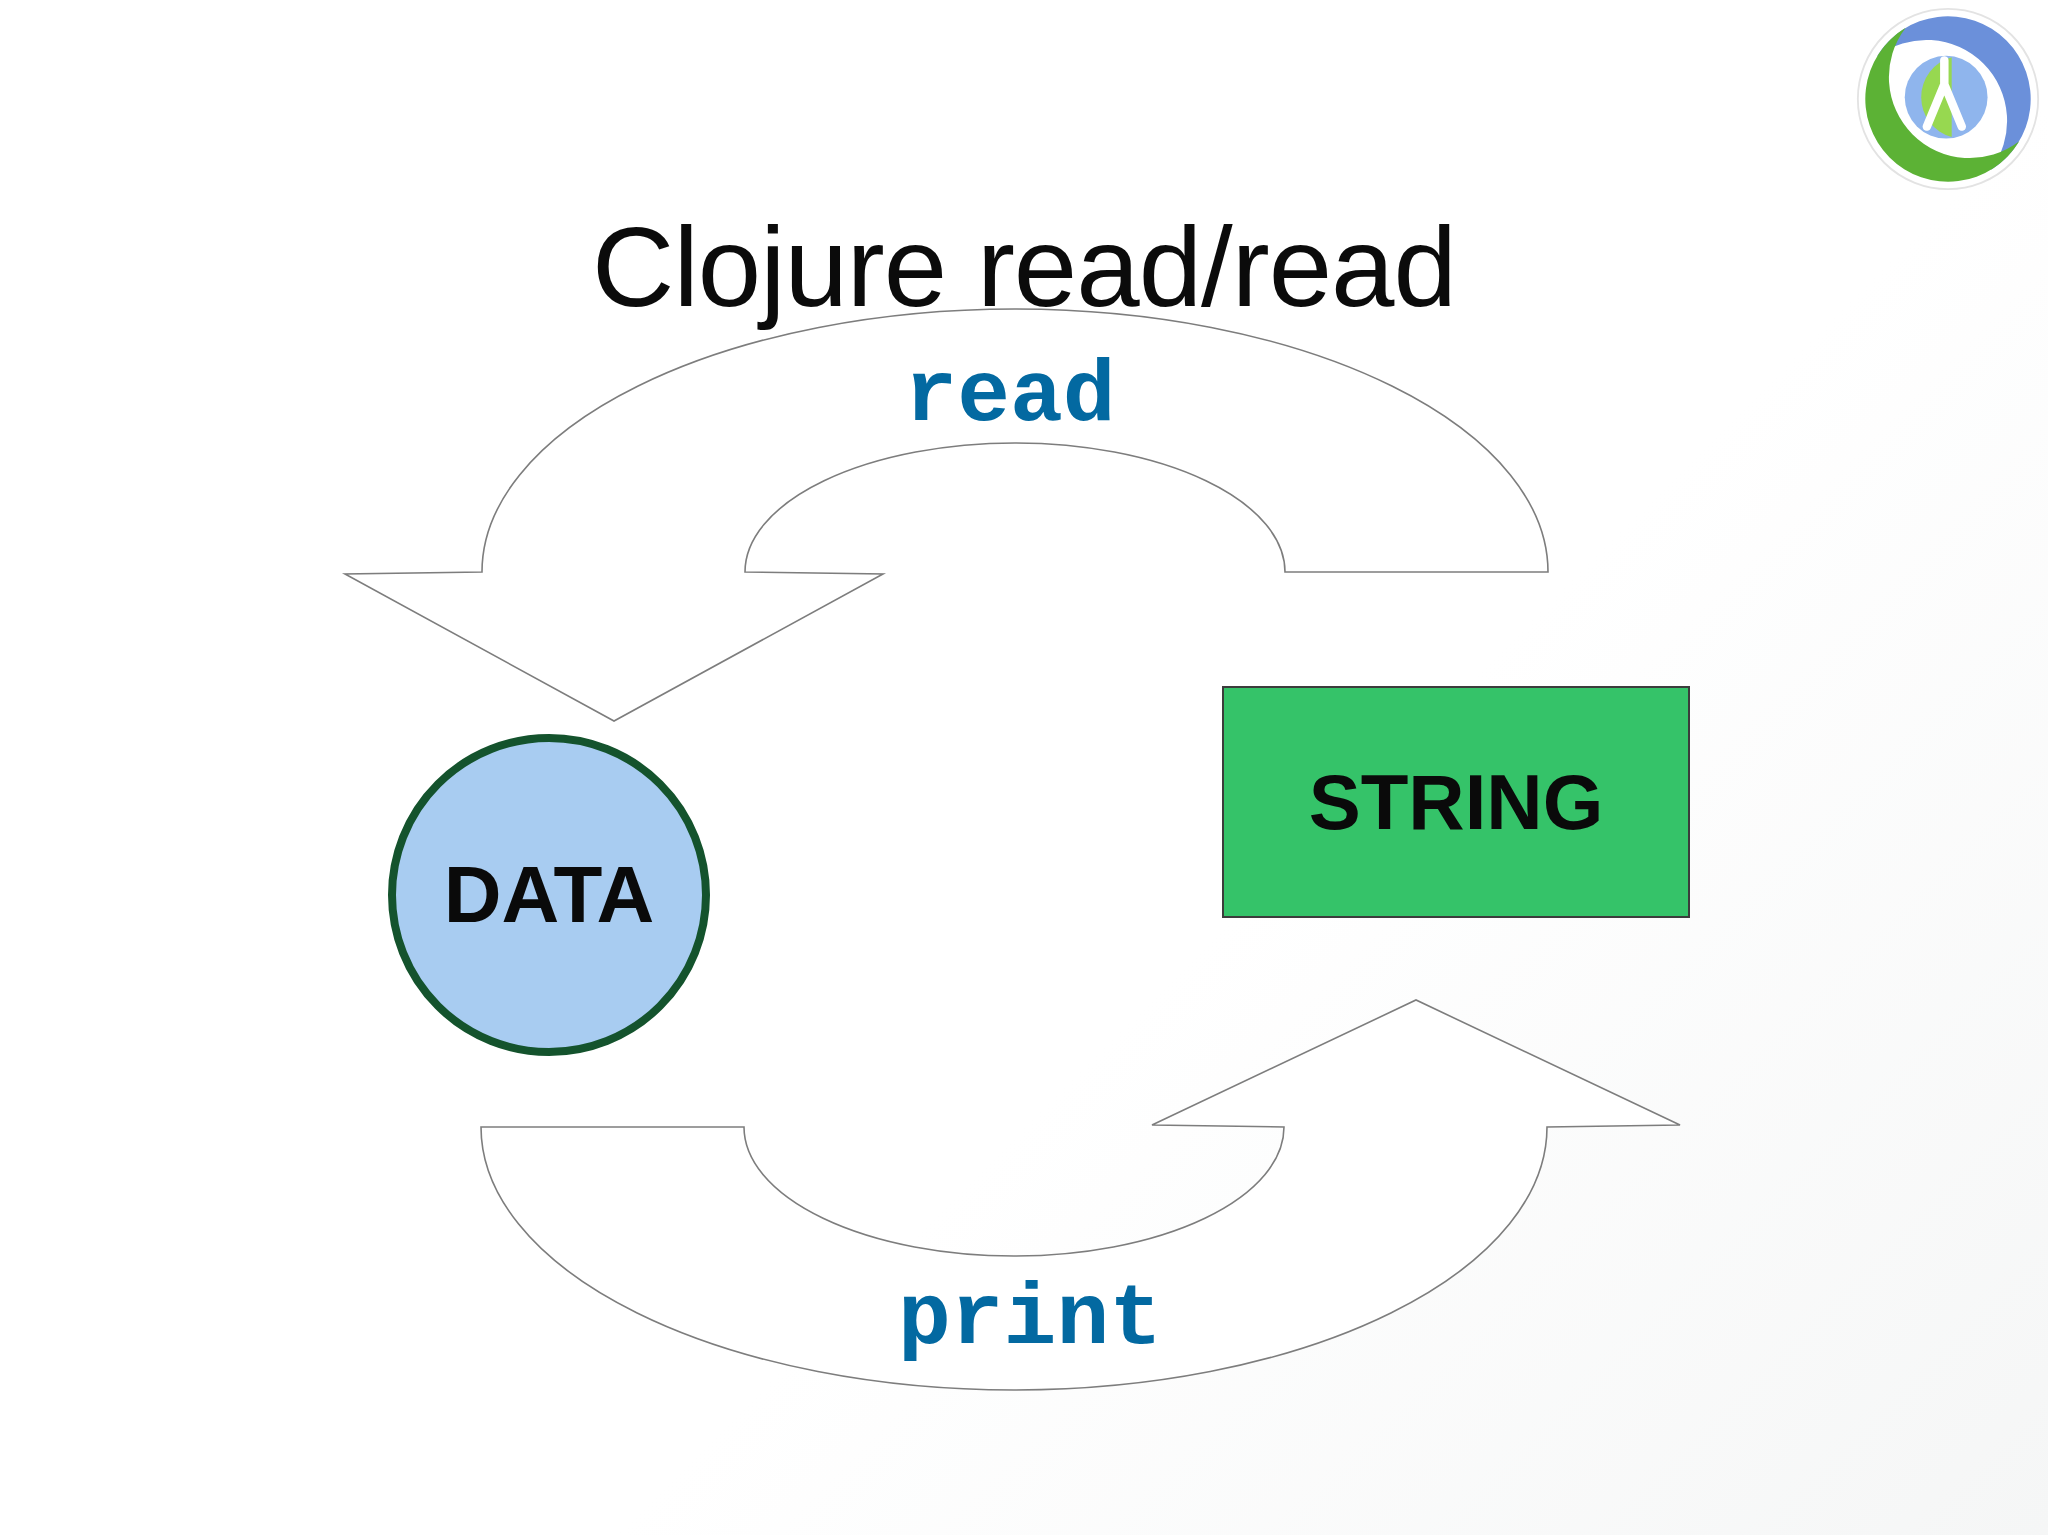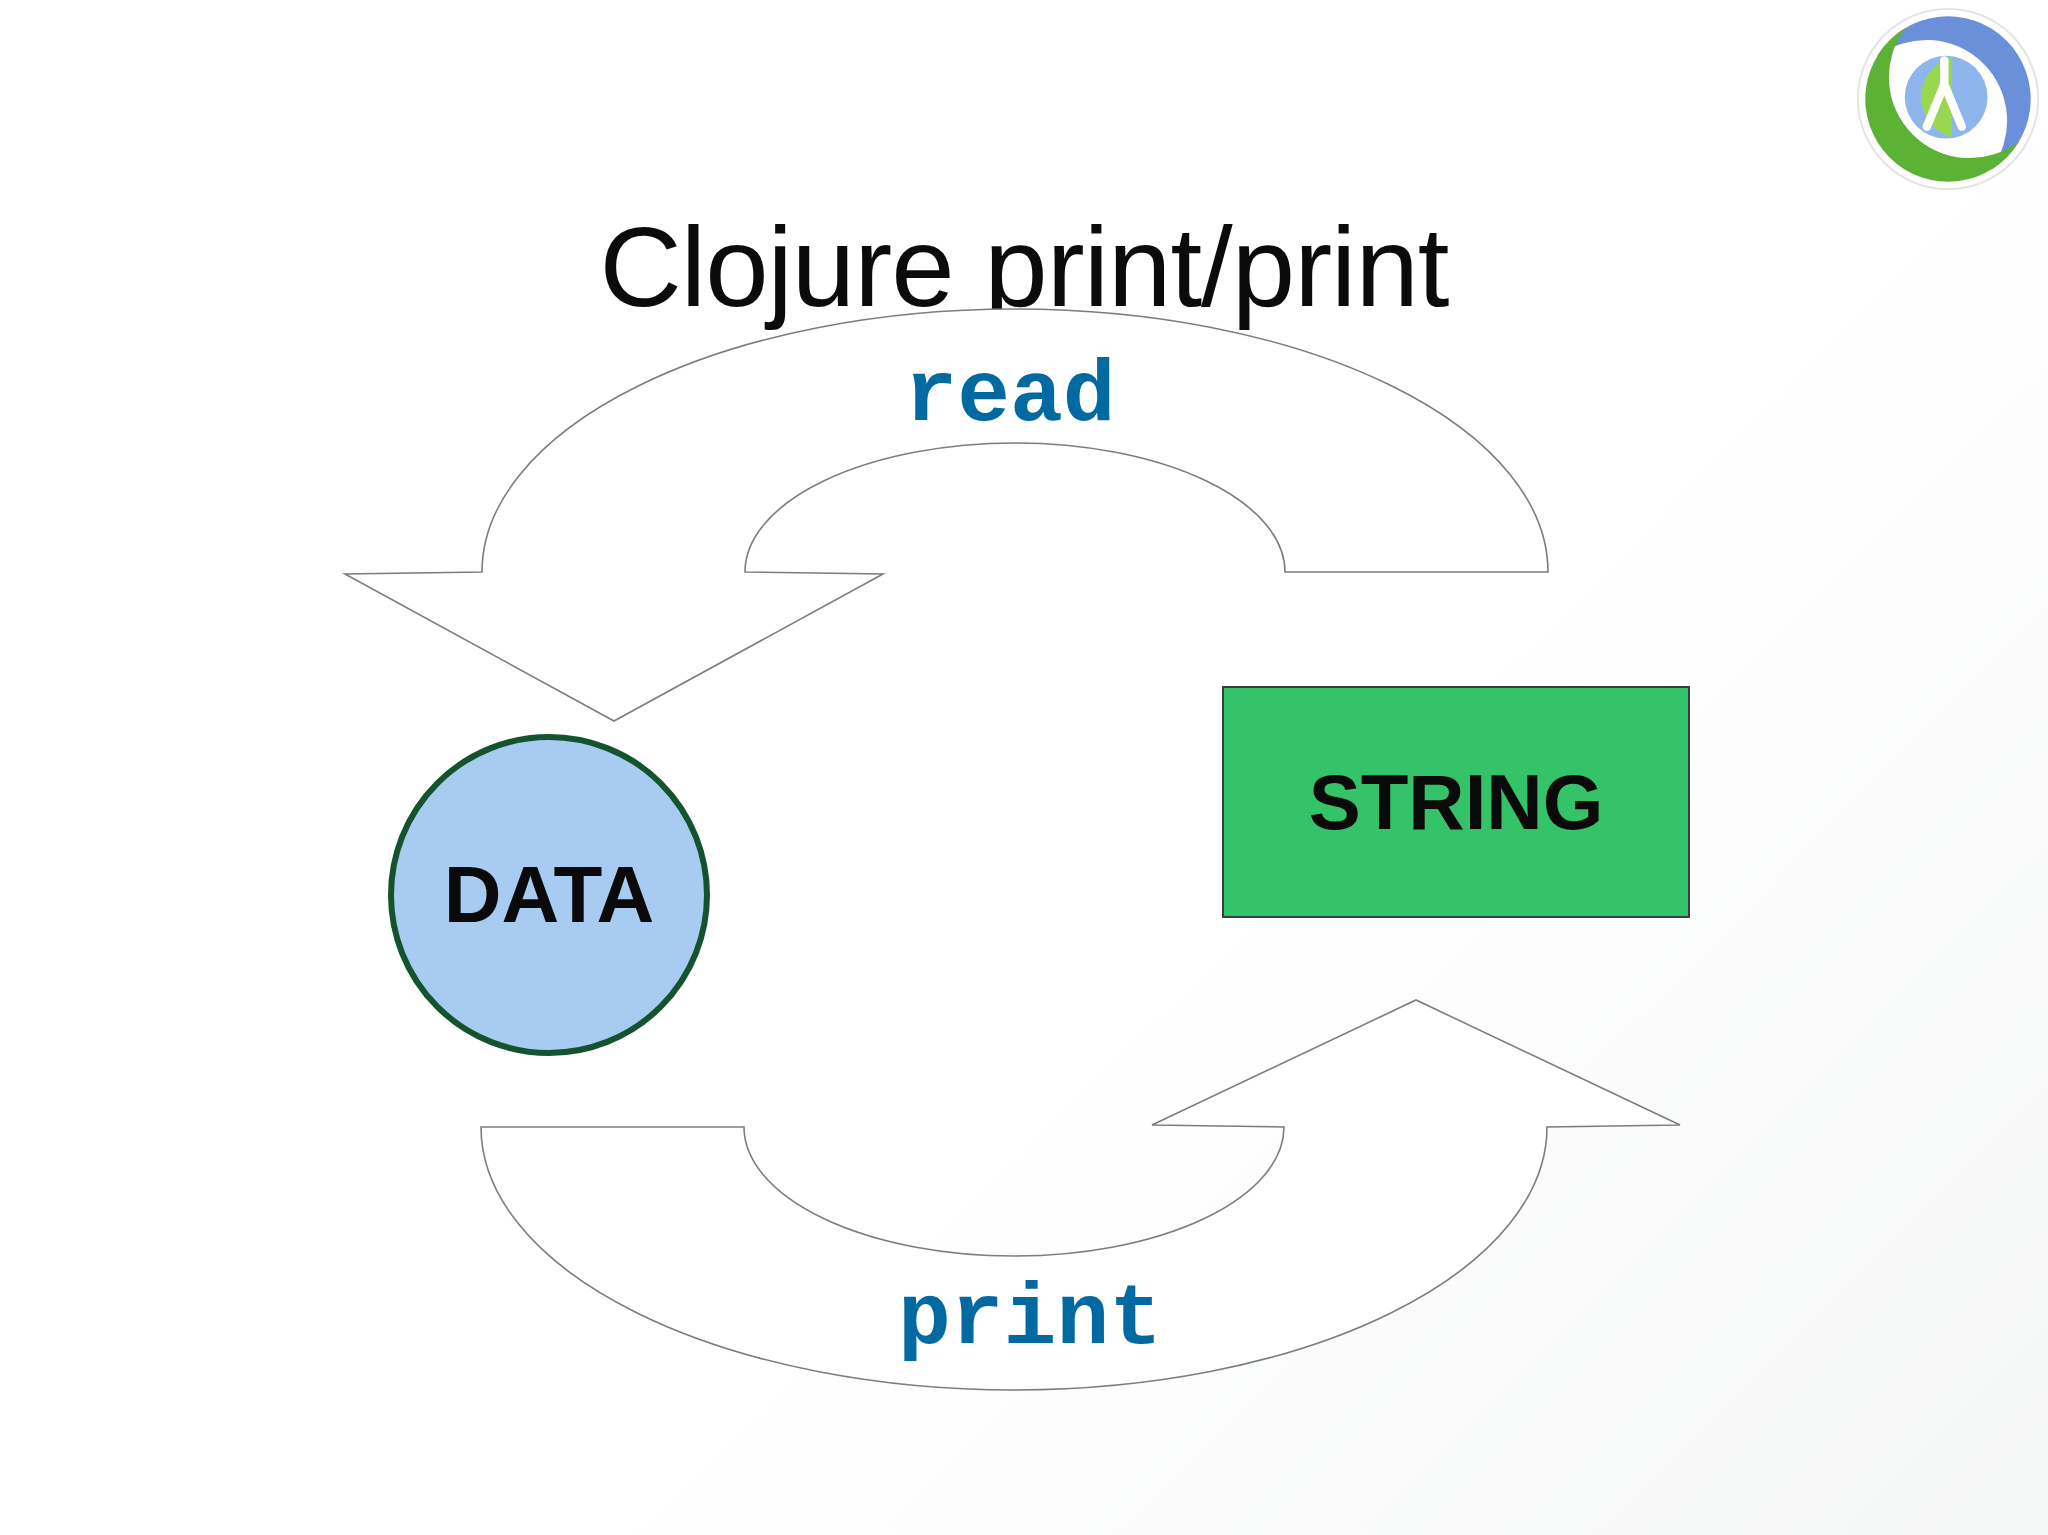--- a/index.html
+++ b/index.html
@@ -41,21 +41,21 @@
     white-space: nowrap;
   }
   .read-label  { left: 1010px; top: 396px; }
   .print-label { left: 1030px; top: 1319px; text-align: right; }
   .data-node {
     position: absolute;
     left: 388px; top: 734px;
     width: 322px; height: 322px;
     border-radius: 50%;
     background: #a8ccf1;
-    border: 6px solid #14532d;
+    border: 8px solid #14532d;
     box-sizing: border-box;
     display: flex; align-items: center; justify-content: center;
   }
   .data-node .node-label {
     font-size: 80px; font-weight: 700; color: #0a0a0a;
   }
   .string-node {
     position: absolute;
     left: 1222px; top: 686px;
     width: 468px; height: 232px;
@@ -69,21 +69,21 @@
   }
   .clojure-logo {
     position: absolute;
     left: 1856px; top: 6px;
     width: 184px; height: 186px;
   }
 </style>
 </head>
 <body>
 
-<h1 class="slide-title">Clojure print/print</h1>
+<h1 class="slide-title">Clojure read/read</h1>
 
 <svg class="clojure-logo" viewBox="0 0 100 100" xmlns="http://www.w3.org/2000/svg" aria-hidden="true">
   <circle cx="50" cy="50" r="49" fill="#ffffff" stroke="#e3e3e3" stroke-width="1"></circle>
   <path d="M11.3 27 A45 45 0 1 1 73 88.7 A44 44 0 0 0 11.3 27 Z" fill="#6b90da"></path>
   <path d="M88.7 73 A45 45 0 1 1 27 11.3 A44 44 0 0 0 88.7 73 Z" fill="#5cb235"></path>
   <circle cx="49" cy="49" r="22.5" fill="#8fb5ed"></circle>
   <path d="M52 27.3 A22.5 22.5 0 0 0 52 70.7 Z" fill="#97d850"></path>
   <path d="M48 29 L48 42 M48 42 L38.5 65 M48 42 L57.5 65" stroke="#ffffff" stroke-width="4.6" stroke-linecap="round" fill="none"></path>
 </svg>
 

